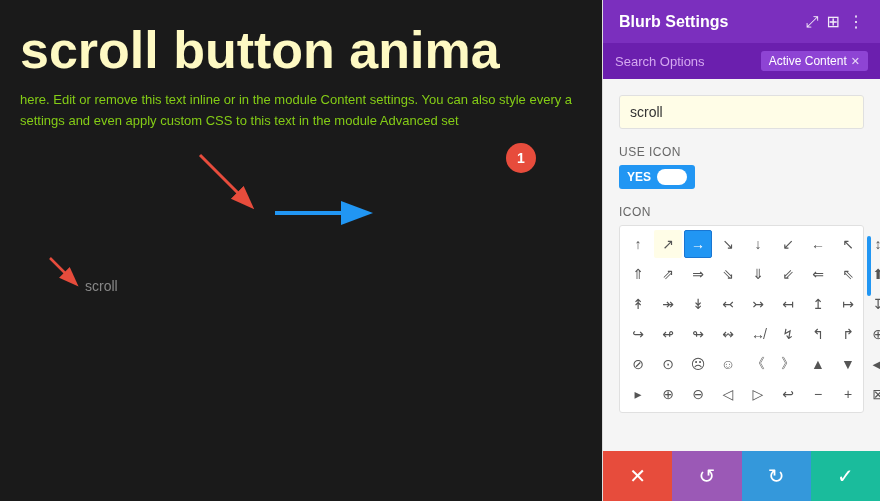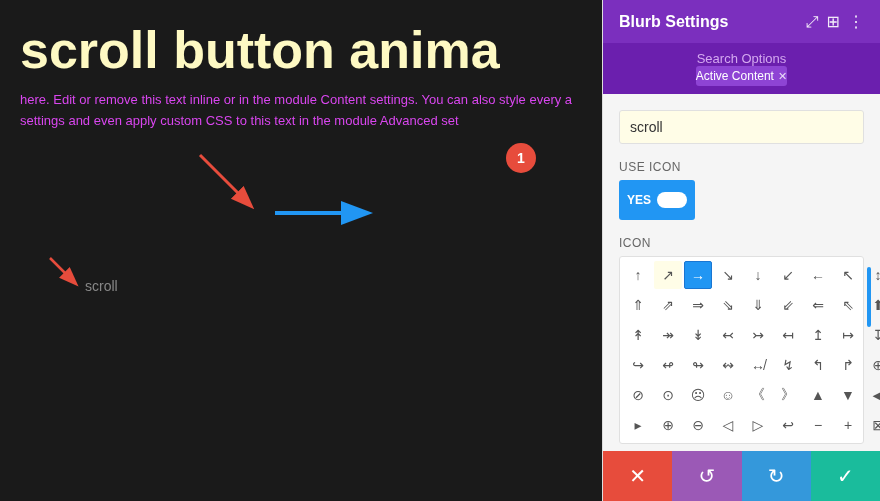--- a/index.html
+++ b/index.html
@@ -22,21 +22,21 @@
     .main-title {
       color: #fef9c3;
       font-size: 52px;
       font-weight: 700;
       padding: 20px 0 10px 20px;
       white-space: nowrap;
       overflow: hidden;
     }
 
     .subtitle-text {
-      color: #d946ef;
+      color: #84cc16;
       font-size: 13px;
       padding: 0 20px;
       line-height: 1.6;
     }
 
     .scroll-label {
       position: absolute;
       left: 85px;
       top: 278px;
       color: #888888;
@@ -99,33 +99,32 @@
       font-size: 16px;
       opacity: 0.9;
     }
 
     .search-bar {
       background: #6b1fae;
       padding: 8px 12px;
       display: flex;
       align-items: center;
       justify-content: space-between;
-      flex-direction: column;
     }
 
     .search-options-label {
       color: #d4a8f0;
       font-size: 13px;
     }
 
     .active-content-badge {
       background: #8e44d4;
       color: white;
       font-size: 12px;
-      padding: 3px 0;
+      padding: 3px 8px;
       border-radius: 3px;
       display: flex;
       align-items: center;
       gap: 4px;
       cursor: pointer;
     }
 
     .active-content-badge .close-x {
       font-size: 11px;
       opacity: 0.8;
@@ -160,21 +159,21 @@
 
     .use-icon-section {
       margin-bottom: 16px;
     }
 
     .toggle-yes {
       display: inline-flex;
       align-items: center;
       background: #2196f3;
       border-radius: 3px;
-      padding: 12px 8px;
+      padding: 4px 8px;
       cursor: pointer;
     }
 
     .toggle-yes-label {
       color: white;
       font-size: 12px;
       font-weight: 700;
       margin-right: 6px;
     }
 

